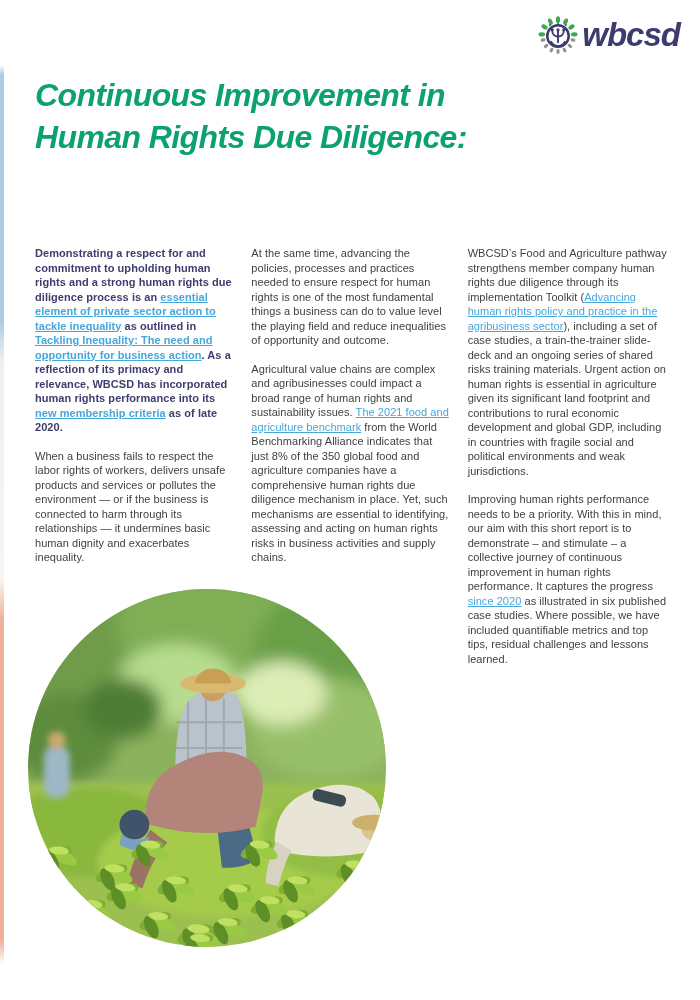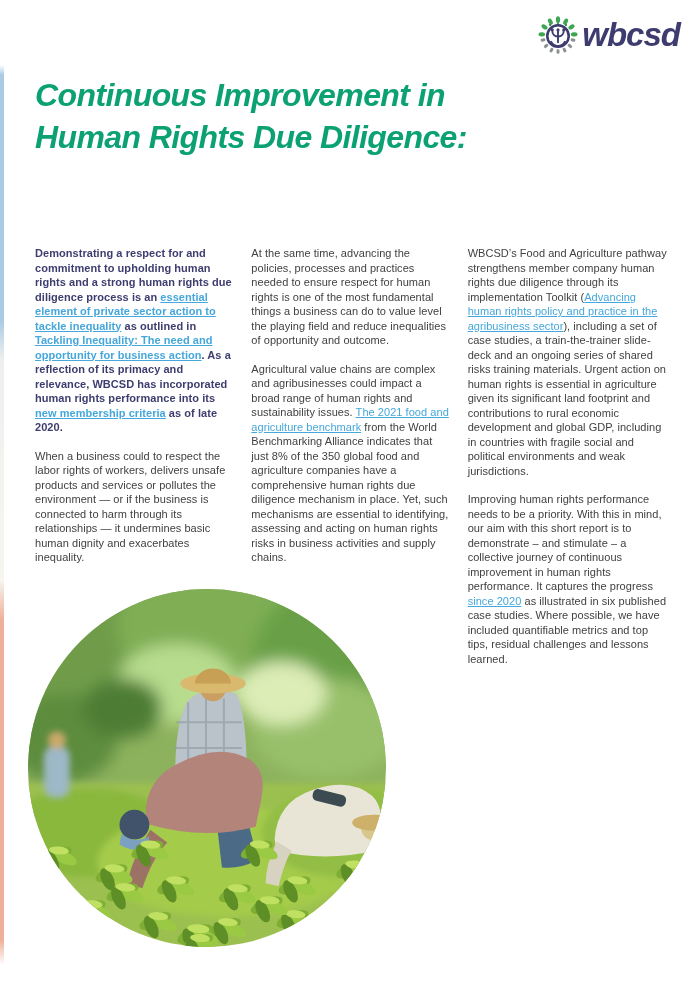--- a/index.html
+++ b/index.html
@@ -103,21 +103,21 @@
   </div>
 
   <div class="title">
     <div>Continuous Improvement in</div>
     <div>Human Rights Due Diligence:</div>
   </div>
 
   <div class="columns">
     <div class="col">
       <p class="para lead"><span>Demonstrating a respect for and commitment to upholding human rights and a strong human rights due diligence process is an </span><a class="link" href="#">essential element of private sector action to tackle inequality</a><span> as outlined in </span><a class="link" href="#">Tackling Inequality: The need and opportunity for business action</a><span>. As a reflection of its primacy and relevance, WBCSD has incorporated human rights performance into its </span><a class="link" href="#">new membership criteria</a><span> as of late 2020.</span></p>
-      <p class="para"><span>When a business could to respect the labor rights of workers, delivers unsafe products and services or pollutes the environment — or if the business is connected to harm through its relationships — it undermines basic human dignity and exacerbates inequality.</span></p>
+      <p class="para"><span>When a business fails to respect the labor rights of workers, delivers unsafe products and services or pollutes the environment — or if the business is connected to harm through its relationships — it undermines basic human dignity and exacerbates inequality.</span></p>
     </div>
     <div class="col">
       <p class="para"><span>At the same time, advancing the policies, processes and practices needed to ensure respect for human rights is one of the most fundamental things a business can do to value level the playing field and reduce inequalities of opportunity and outcome.</span></p>
       <p class="para"><span>Agricultural value chains are complex and agribusinesses could impact a broad range of human rights and sustainability issues. </span><a class="link" href="#">The 2021 food and agriculture benchmark</a><span> from the World Benchmarking Alliance indicates that just 8% of the 350 global food and agriculture companies have a comprehensive human rights due diligence mechanism in place. Yet, such mechanisms are essential to identifying, assessing and acting on human rights risks in business activities and supply chains.</span></p>
     </div>
     <div class="col">
       <p class="para"><span>WBCSD’s Food and Agriculture pathway strengthens member company human rights due diligence through its implementation Toolkit (</span><a class="link" href="#">Advancing human rights policy and practice in the agribusiness sector</a><span>), including a set of case studies, a train-the-trainer slide-deck and an ongoing series of shared risks training materials. Urgent action on human rights is essential in agriculture given its significant land footprint and contributions to rural economic development and global GDP, including in countries with fragile social and political environments and weak jurisdictions.</span></p>
       <p class="para"><span>Improving human rights performance needs to be a priority. With this in mind, our aim with this short report is to demonstrate – and stimulate – a collective journey of continuous improvement in human rights performance. It captures the progress </span><a class="link" href="#">since 2020</a><span> as illustrated in six published case studies. Where possible, we have included quantifiable metrics and top tips, residual challenges and lessons learned.</span></p>
     </div>
   </div>

